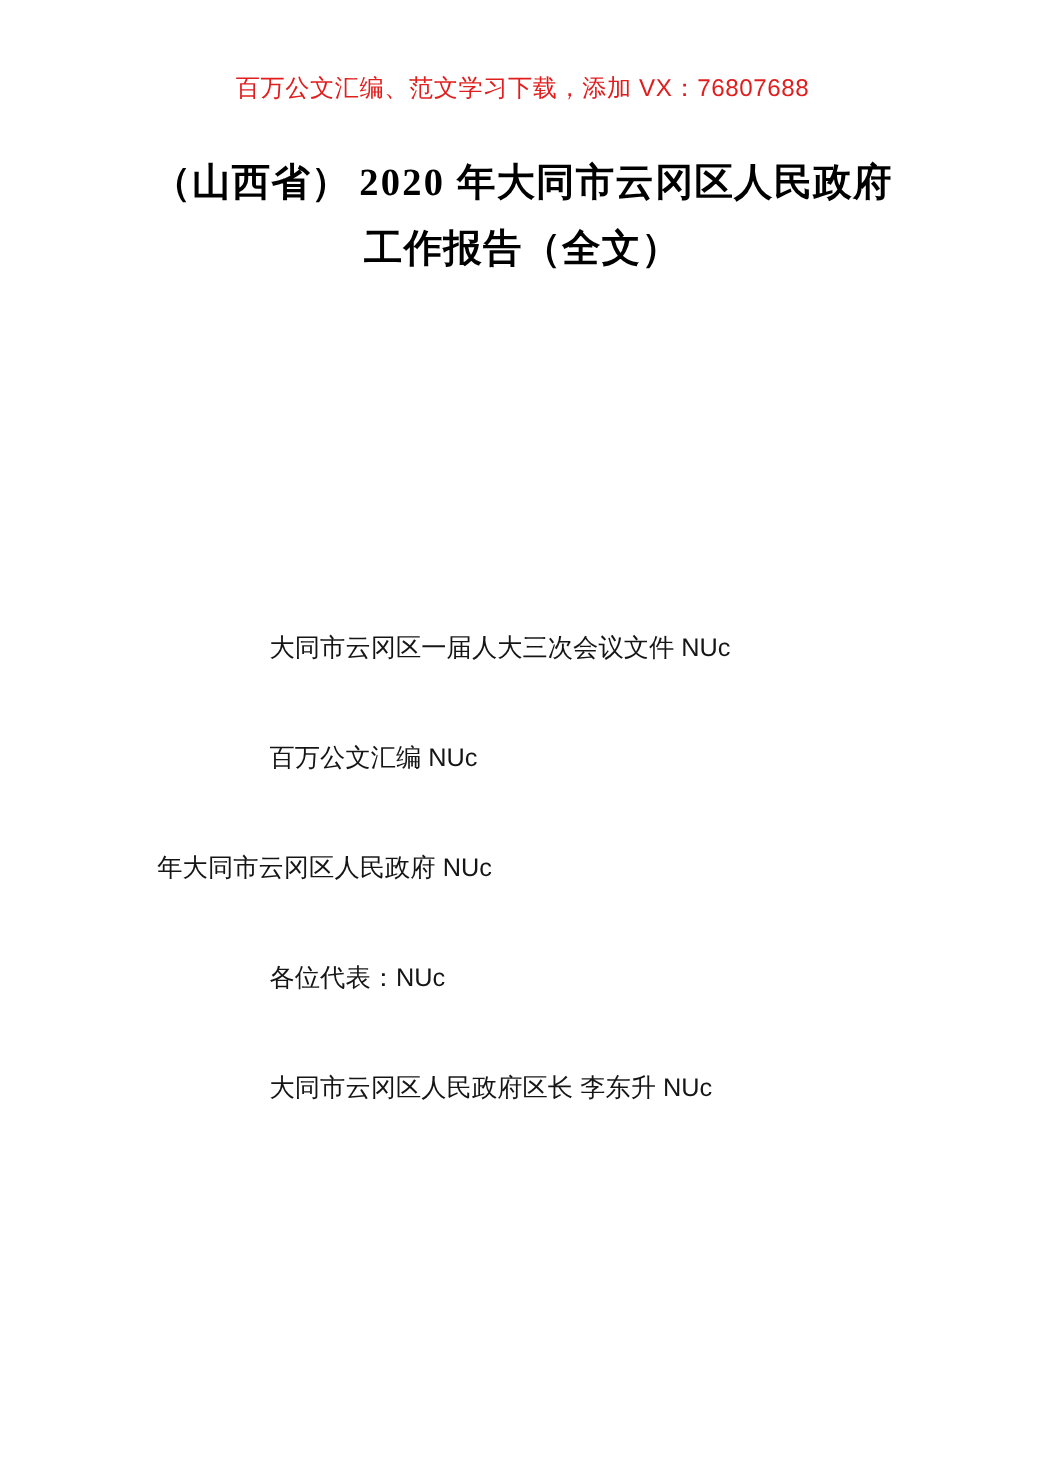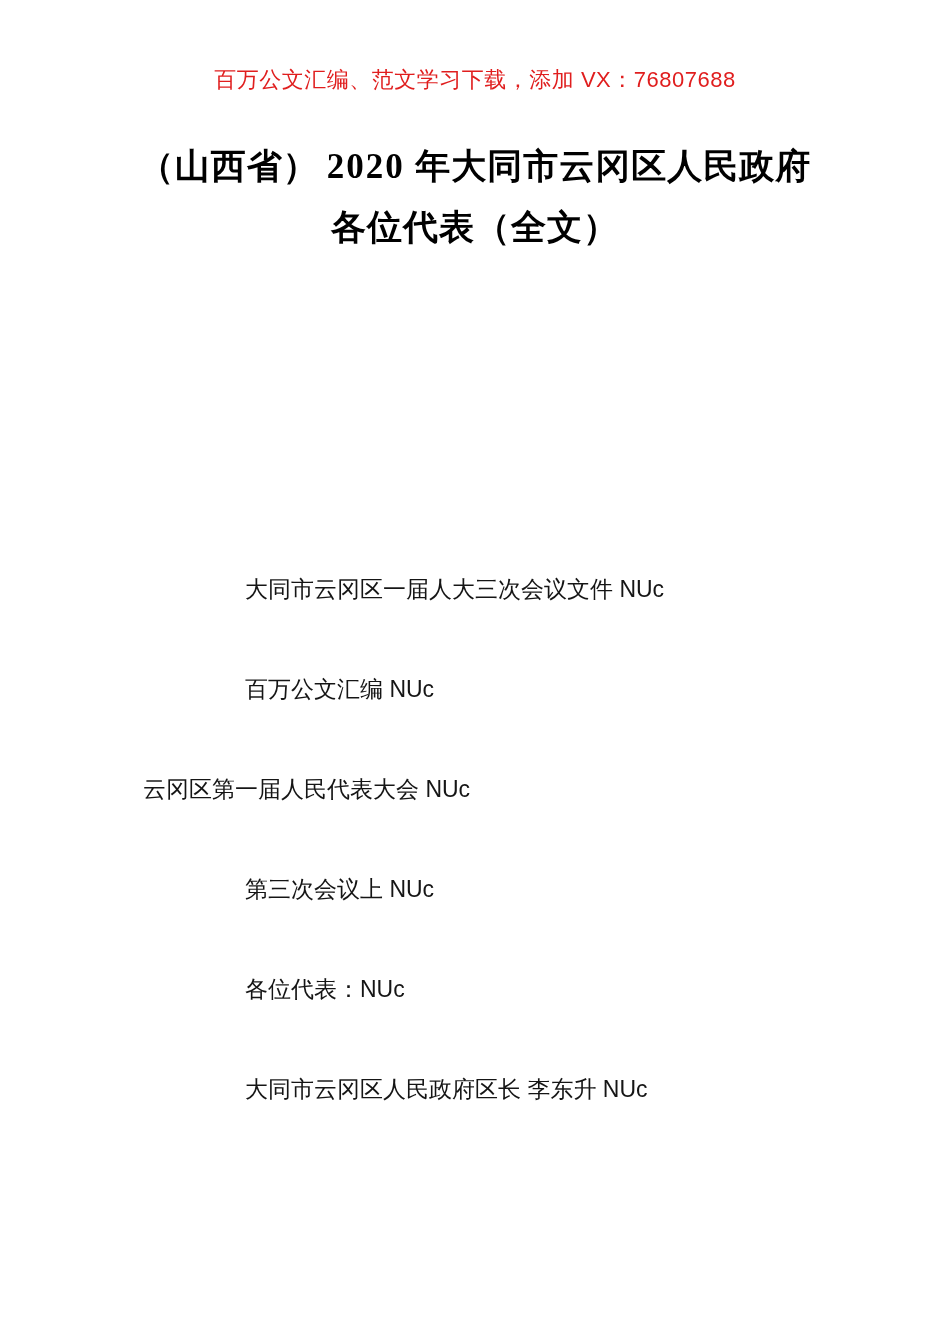--- a/index.html
+++ b/index.html
@@ -63,40 +63,37 @@
 </style>
 </head>
 <body>
 
 <div class="page">
 
   <div class="notice">百万公文汇编、范文学习下载，添加 VX：76807688</div>
 
   <h1 class="title">
     <span class="t-line"><span>（山西省）</span><span class="num">2020</span><span> 年大同市云冈区人民政府</span></span>
-    <span class="t-line">各位代表（全文）</span>
+    <span class="t-line">工作报告（全文）</span>
   </h1>
 
   <div class="content">
 
     <p class="para">
       <span class="line indent">大同市云冈区一届人大三次会议文件 NUc</span>
     </p>
 
     <p class="para">
       <span class="line indent">百万公文汇编 NUc</span>
     </p>
 
     <p class="para">
-      <span class="line">云冈区第一届人民代表大会 NUc</span>
+      <span class="line">年大同市云冈区人民政府 NUc</span>
     </p>
 
-    <p class="para">
-      <span class="line indent">第三次会议上 NUc</span>
-    </p>
 
     <p class="para">
       <span class="line indent">各位代表：NUc</span>
     </p>
 
     <p class="para">
       <span class="line indent">大同市云冈区人民政府区长 李东升 NUc</span>
     </p>
 
   </div>

